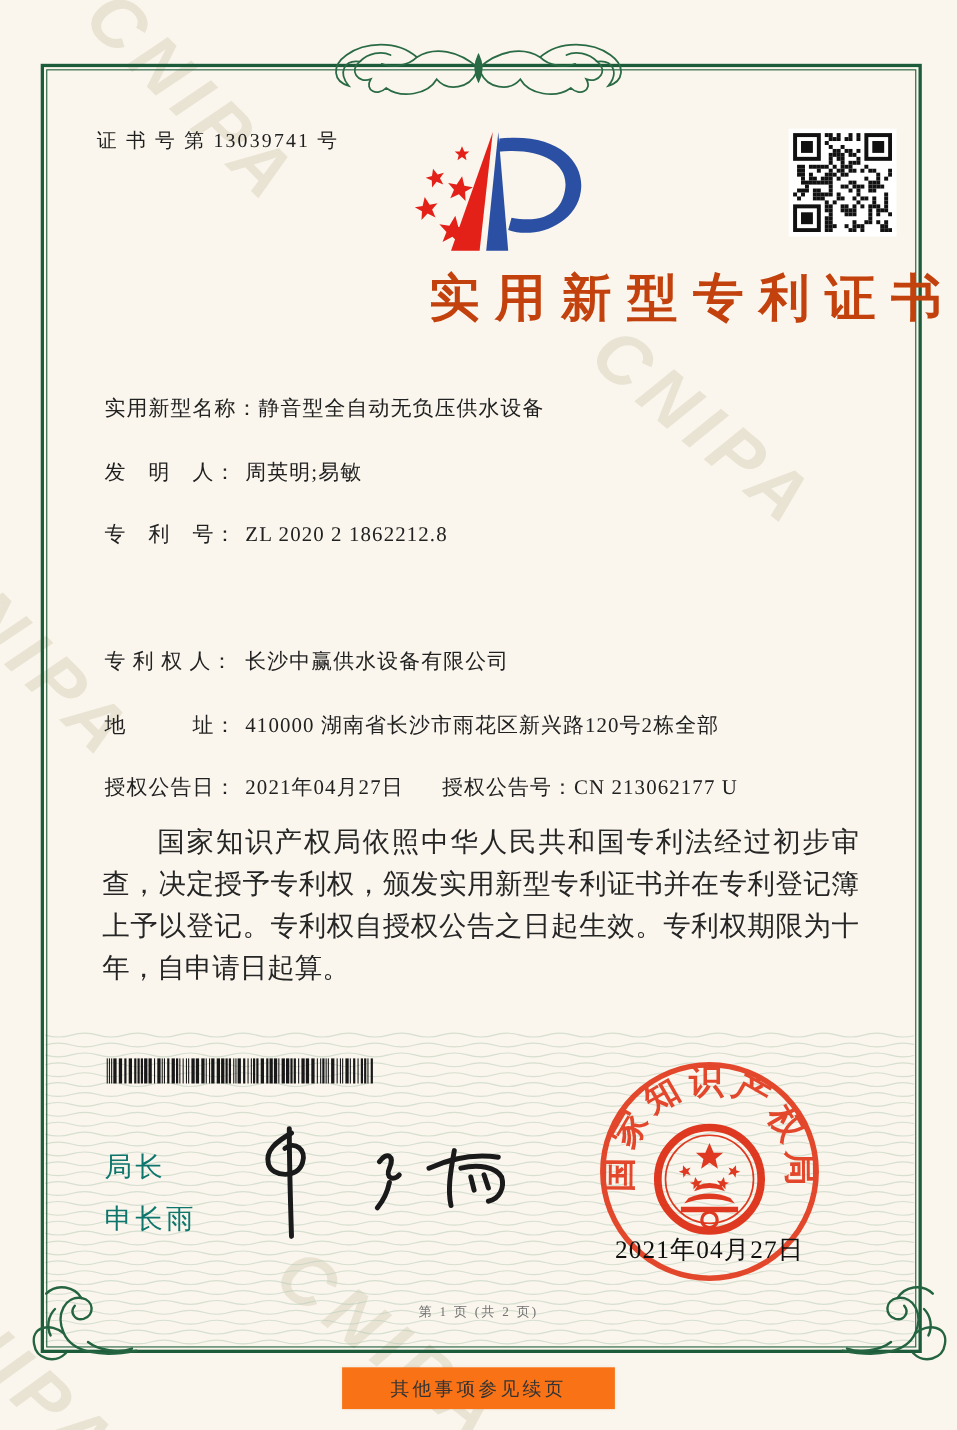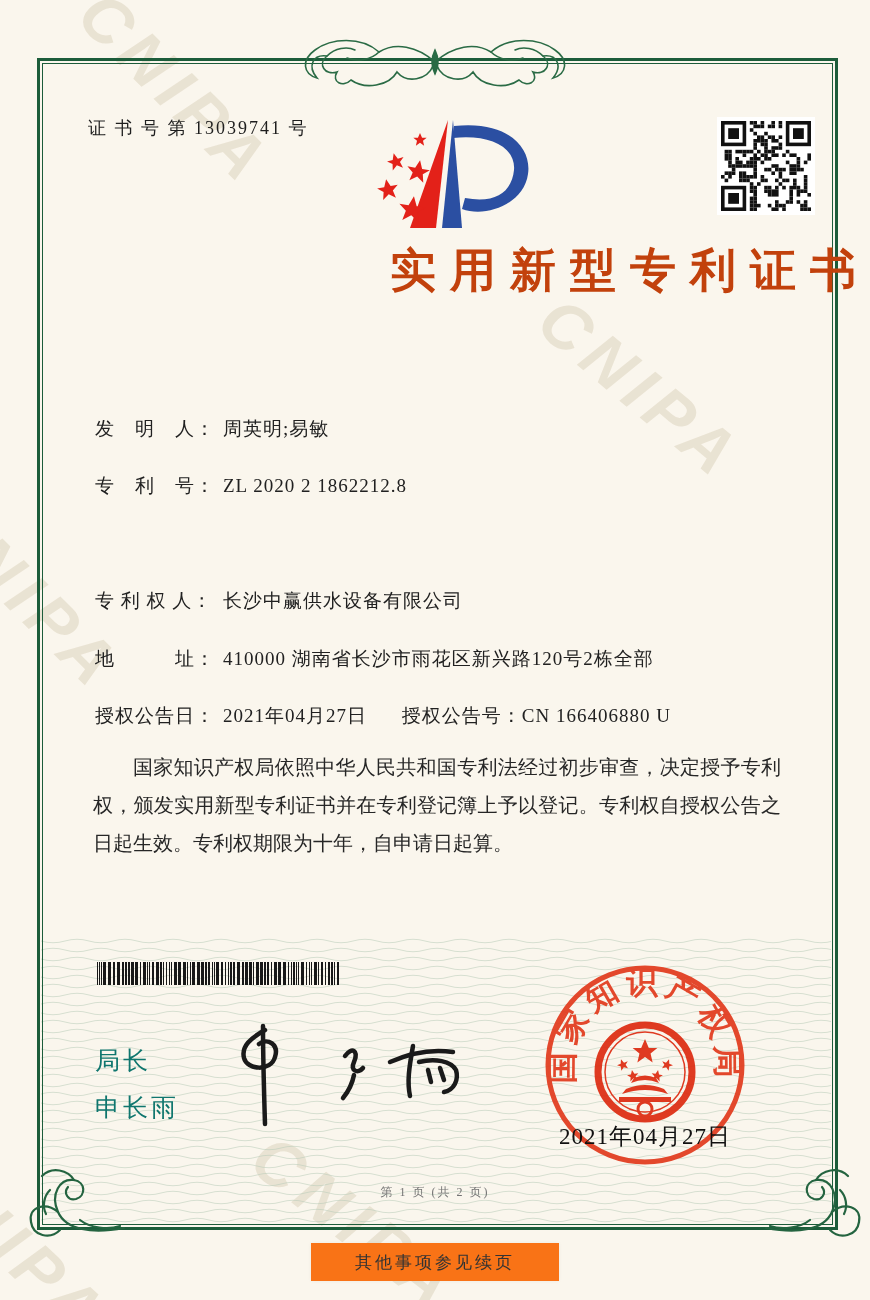--- a/index.html
+++ b/index.html
@@ -47,21 +47,21 @@
   .title{
     position:absolute;left:0;right:0;top:240px;text-align:right;
     font-size:46px;font-weight:700;letter-spacing:14px;color:#c2410c;
   }
   .frow{position:absolute;left:95px;width:710px;font-size:19px;color:#212121;white-space:nowrap;}
   .flabel{display:inline-block;min-width:128px;letter-spacing:1px;}
   .fvalue{letter-spacing:1px;}
   .frow .second{margin-left:30px;}
   .paras{
     position:absolute;left:93px;top:748px;width:688px;
-    font-size:20px;line-height:38px;color:#262626;text-align:justify;
+    font-size:25px;line-height:38px;color:#262626;text-align:justify;
   }
   .paras p{margin:0;text-indent:2em;}
   .barcode{position:absolute;left:95px;top:962px;}
   .sig-labels{
     position:absolute;left:95px;top:1044px;z-index:5;
     font-family:"Liberation Sans","DejaVu Sans",sans-serif;
     font-size:25px;color:#0f766e;letter-spacing:3px;
   }
   .sig-labels div{margin-bottom:14px;}
   .signature{position:absolute;left:225px;top:1020px;z-index:5;}
@@ -391,35 +391,38 @@
           <rect x="54" y="86.4" width="3.6" height="3.6" fill="#111"></rect>
           <rect x="61.2" y="86.4" width="3.6" height="3.6" fill="#111"></rect>
           <rect x="79.2" y="86.4" width="3.6" height="3.6" fill="#111"></rect>
           <rect x="82.8" y="86.4" width="3.6" height="3.6" fill="#111"></rect>
           <rect x="86.4" y="86.4" width="3.6" height="3.6" fill="#111"></rect>
         </svg>
     </div>
 
     <div class="title">实用新型专利证书</div>
 
+    <div class="frow" style="top:358px">
+      <span class="flabel">实用新型名称：</span><span class="fvalue">静音型全自动无负压供水设备</span>
+    </div>
     <div class="frow" style="top:416px">
       <span class="flabel">发　明　人：</span><span class="fvalue">周英明;易敏</span>
     </div>
     <div class="frow" style="top:473px">
       <span class="flabel">专　利　号：</span><span class="fvalue">ZL 2020 2 1862212.8</span>
     </div>
     <div class="frow" style="top:588px">
       <span class="flabel">专 利 权 人：</span><span class="fvalue">长沙中赢供水设备有限公司</span>
     </div>
     <div class="frow" style="top:646px">
       <span class="flabel">地　　　址：</span><span class="fvalue">410000 湖南省长沙市雨花区新兴路120号2栋全部</span>
     </div>
     <div class="frow" style="top:703px">
       <span class="flabel">授权公告日：</span><span class="fvalue">2021年04月27日</span>
-      <span class="second flabel" style="min-width:0">授权公告号：</span><span class="fvalue">CN 166406880 U</span>
+      <span class="second flabel" style="min-width:0">授权公告号：</span><span class="fvalue">CN 213062177 U</span>
     </div>
 
     <div class="paras">
       <p>国家知识产权局依照中华人民共和国专利法经过初步审查，决定授予专利权，颁发实用新型专利证书并在专利登记簿上予以登记。专利权自授权公告之日起生效。专利权期限为十年，自申请日起算。</p>
     </div>
 
     <svg class="barcode" id="barcode" width="250" height="24">
         <rect x="2" y="0" width="1" height="23" fill="#181818"></rect>
         <rect x="4" y="0" width="1" height="23" fill="#181818"></rect>
         <rect x="6" y="0" width="1" height="23" fill="#181818"></rect>

